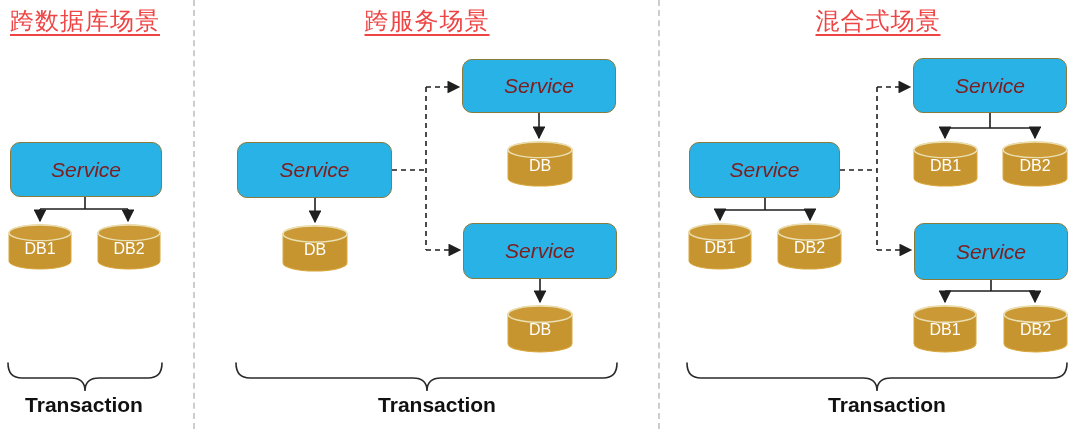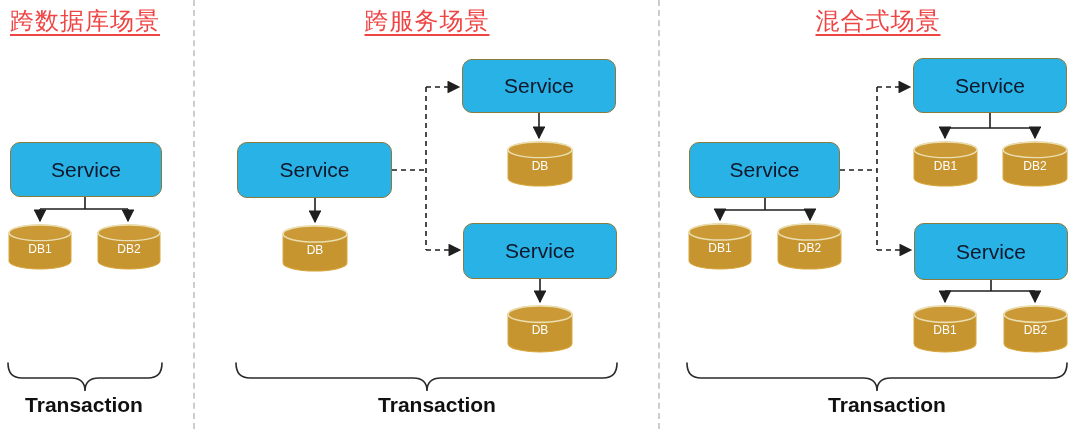--- a/index.html
+++ b/index.html
@@ -14,27 +14,27 @@
   .brace{stroke:#2a2a2a;stroke-width:1.6;fill:none;stroke-linecap:round;}
   .sep{position:absolute;top:0;bottom:0;width:0;border-left:2px dashed #cdcdcd;}
   .title{
     position:absolute;font-size:24px;letter-spacing:1px;color:#ef4444;
     text-decoration:underline;text-underline-offset:5px;white-space:nowrap;
   }
   .centered{transform:translateX(-50%);}
   .service{
     position:absolute;background:#29b2e6;border:1.6px solid #8a7a3b;border-radius:10px;
     display:flex;align-items:center;justify-content:center;
-    font-size:21px;color:#0f172a;box-sizing:border-box;
+    font-size:21px;color:#7f1d1d;box-sizing:border-box;font-style:italic;
   }
   .db{position:absolute;}
   .db svg{position:absolute;left:0;top:0;width:100%;height:100%;}
   .db-label{
     position:absolute;left:0;right:0;top:17px;text-align:center;
-    color:#ffffff;font-size:12px;line-height:16px;
+    color:#ffffff;font-size:16px;line-height:16px;
   }
   .trans{
     position:absolute;font-size:21px;font-weight:600;color:#111111;
     text-underline-offset:4px;white-space:nowrap;
   }
 </style>
 </head>
 <body>
 
 <div class="canvas">

